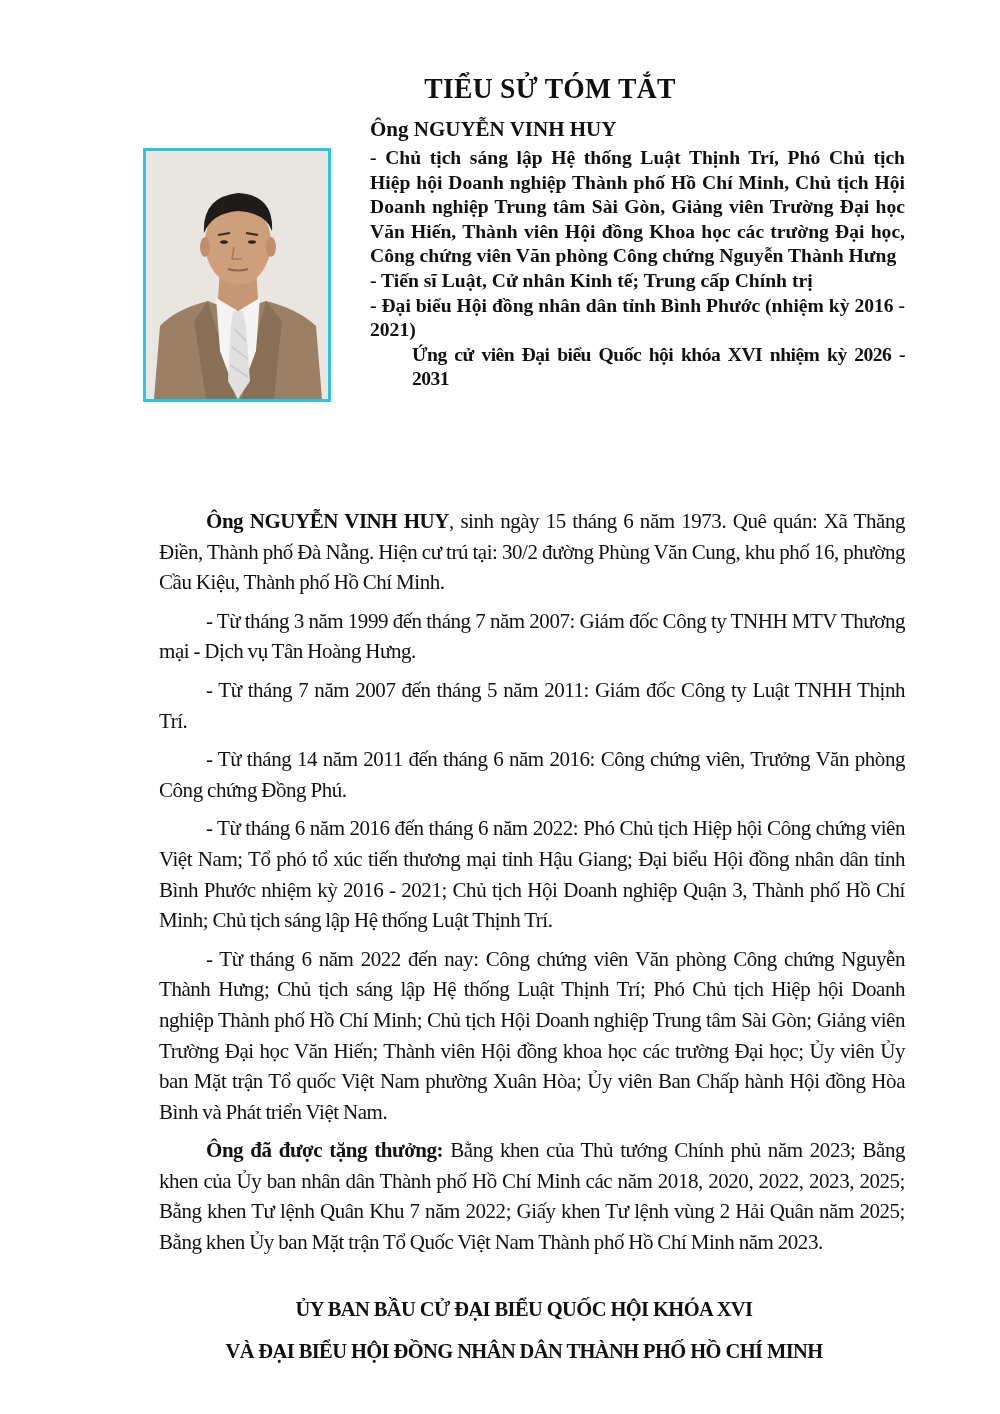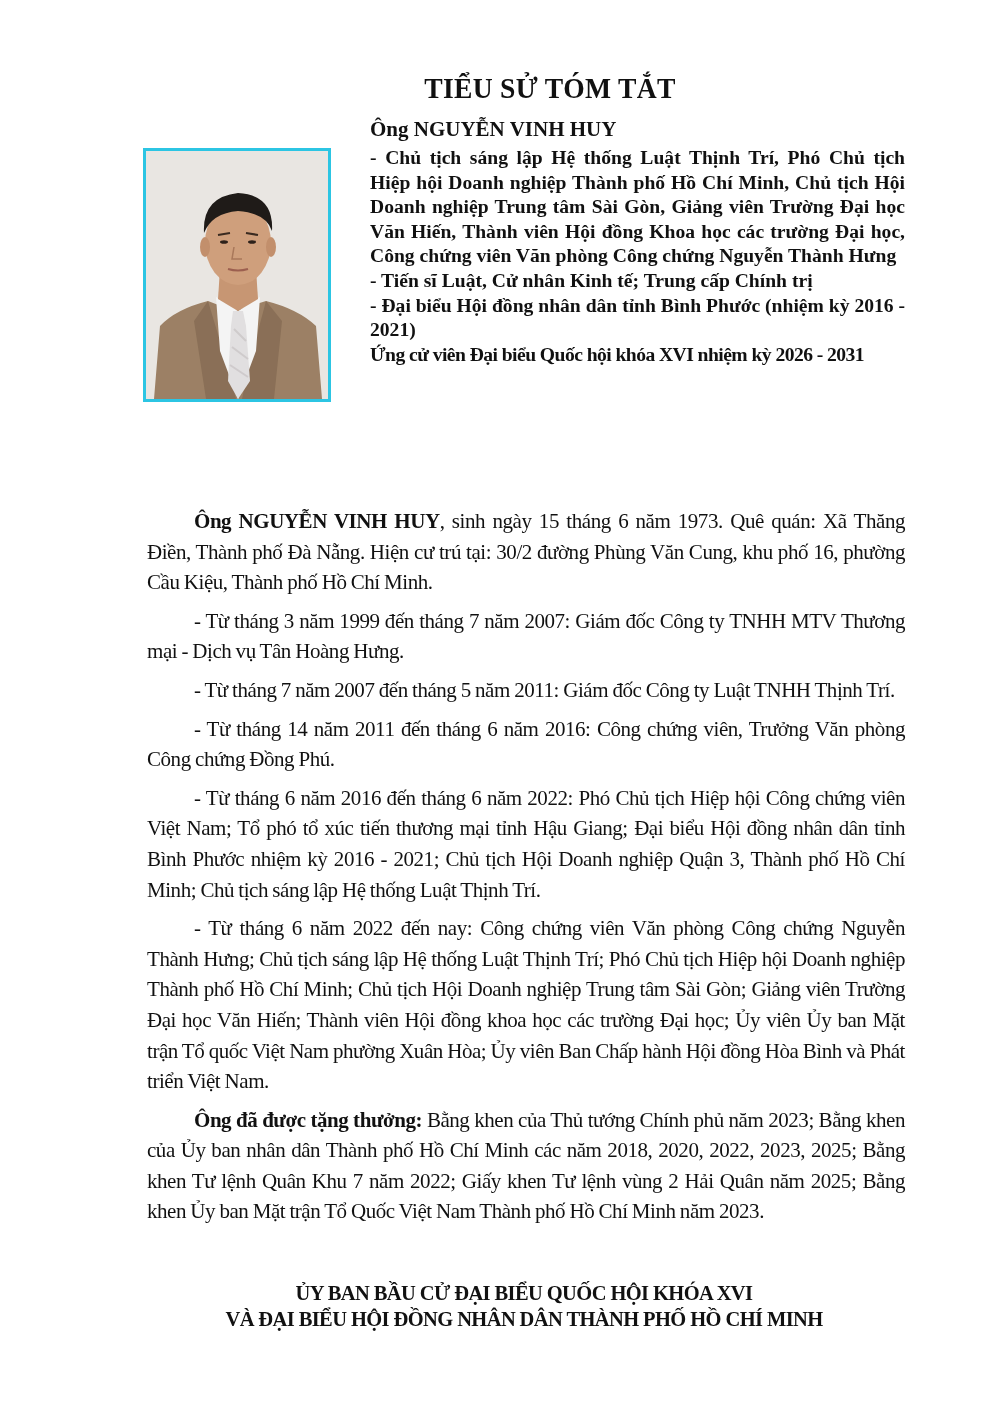--- a/index.html
+++ b/index.html
@@ -21,34 +21,34 @@
     background: linear-gradient(180deg, #ebe8e5 0%, #e6e3df 60%, #dedad5 100%);
   }
   .photo svg { display: block; width: 100%; height: 100%; }
 
   .summary {
     position: absolute; left: 370px; top: 114px; width: 535px;
     font-weight: bold; font-size: 19.6px; line-height: 24.6px;
   }
   .summary .name { font-size: 21px; display: block; line-height: 30px; margin-bottom: 2px; }
   .summary .line { display: block; text-align: justify; text-align-last: left; }
-  .summary .cond { letter-spacing: -0.55px; }
+  .summary .cond { letter-spacing: -0.55px; margin-left: 42px; }
 
   .body {
     position: absolute; left: 143px; top: 506px; width: 762px;
     font-size: 21px; line-height: 30.6px;
   }
-  .body p { margin: 0 0 8px 4px; text-indent: 47px; text-align: justify; letter-spacing: -0.45px; word-spacing: -0.5px; }
+  .body p { margin: 0 0 8px 16px; text-indent: 47px; text-align: justify; letter-spacing: -0.45px; word-spacing: -0.5px; }
   .body b { font-weight: bold; }
 
   .footer {
     position: absolute; left: 143px; top: 1280px; width: 762px; text-align: center;
     font-weight: bold; font-size: 20.5px; line-height: 26px; letter-spacing: -0.6px;
   }
-  .footer .fl { display: block; }
+  .footer .fl { display: block; margin-top: 16px; }
 </style>
 </head>
 <body>
 
 <div class="page">
 
   <div class="title">TIỂU SỬ TÓM TẮT</div>
 
   <div class="photo">
     <svg viewBox="0 0 182 248" preserveAspectRatio="none">

